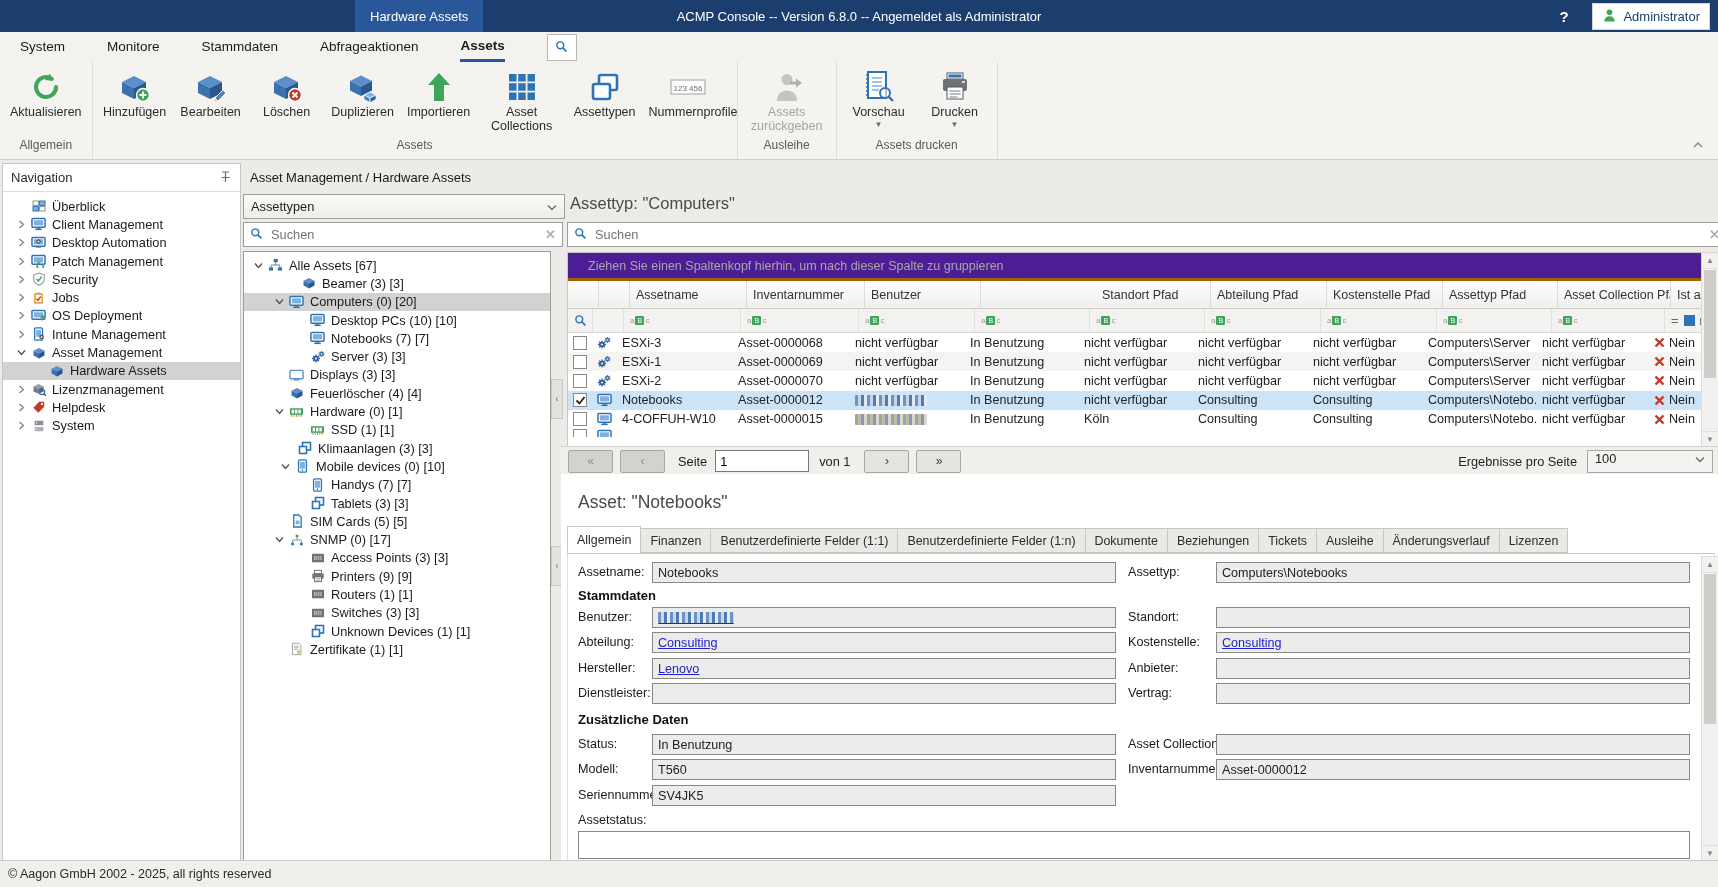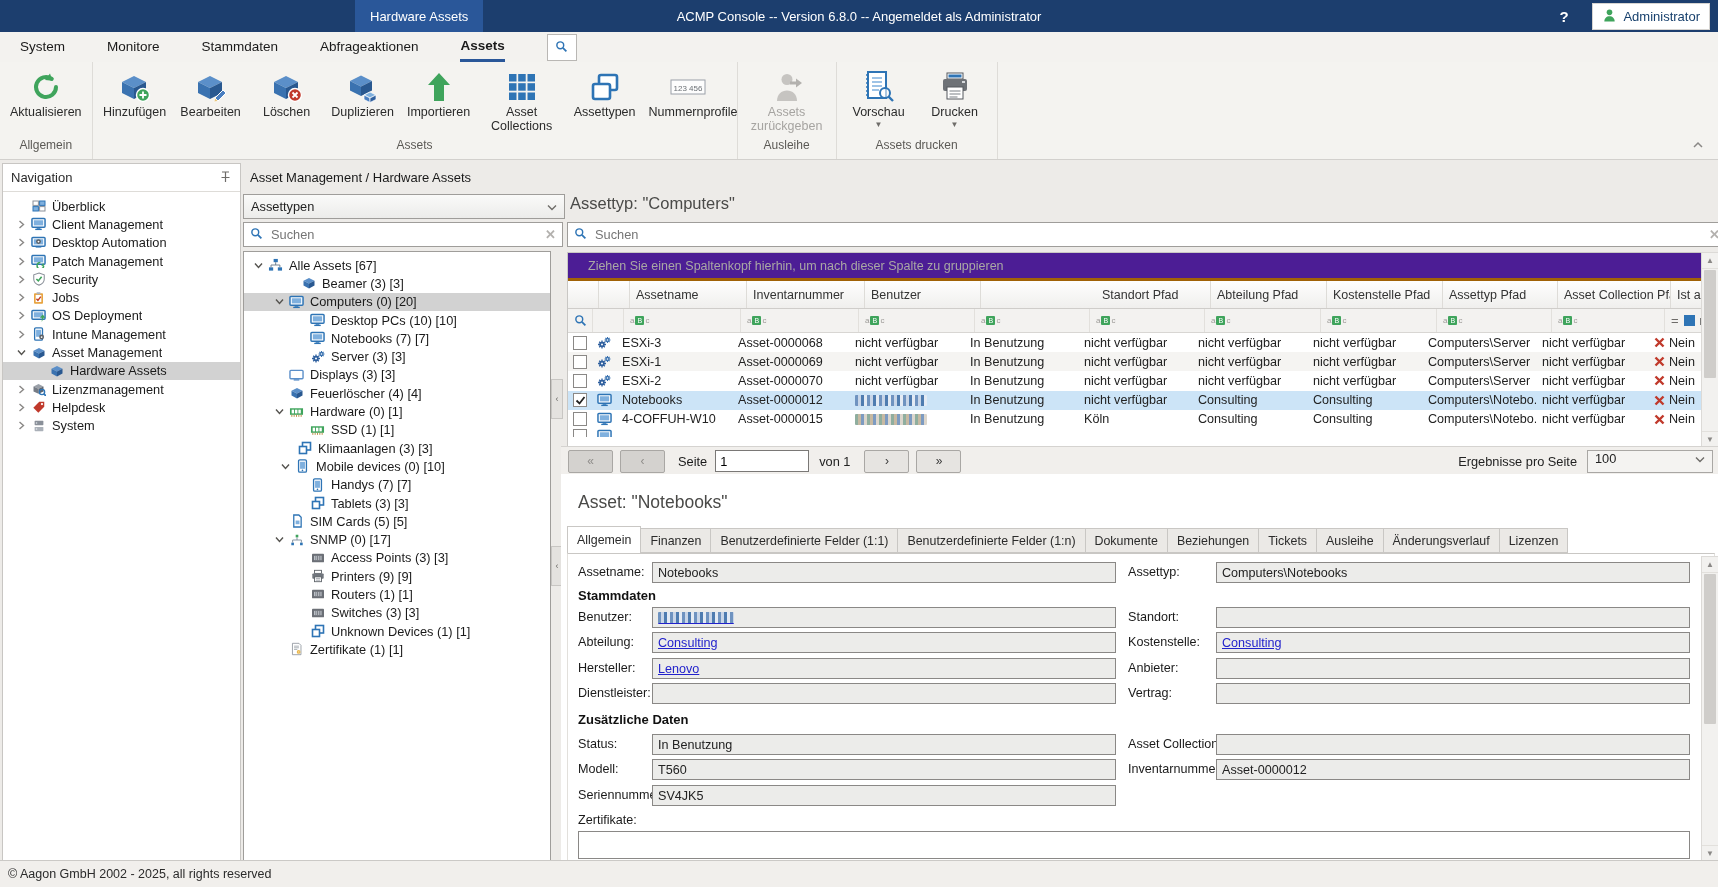--- a/index.html
+++ b/index.html
@@ -1215,21 +1215,21 @@
       <div class="flabel" style="left:578px;top:737px">Status:</div>
       <div class="fval" style="left:652px;top:734px;width:457px">In Benutzung</div>
       <div class="flabel" style="left:1128px;top:737px">Asset Collection:</div>
       <div class="fval" style="left:1216px;top:734px;width:467px"></div>
       <div class="flabel" style="left:578px;top:762px">Modell:</div>
       <div class="fval" style="left:652px;top:759px;width:457px">T560</div>
       <div class="flabel" style="left:1128px;top:762px">Inventarnummer:</div>
       <div class="fval" style="left:1216px;top:759px;width:467px">Asset-0000012</div>
       <div class="flabel" style="left:578px;top:788px">Seriennummer:</div>
       <div class="fval" style="left:652px;top:785px;width:457px">SV4JK5</div>
-      <div class="flabel" style="left:578px;top:813px">Zertifikate:</div>
+      <div class="flabel" style="left:578px;top:813px">Assetstatus:</div>
       <div class="ftext" style="left:578px;top:831px;width:1110px;height:26px"></div>
     </div>
   <div class="sbar" style="left:1701px;top:556px;height:304px">
     <div class="arr" style="border-bottom:1px solid #e2e0dc">▲</div>
     <div class="thumb" style="top:17px;height:150px"></div>
     <div class="arr" style="position:absolute;bottom:0;left:0;right:0;border-top:1px solid #e2e0dc">▼</div>
   </div>
 
   <div class="statusbar">© Aagon GmbH 2002 - 2025, all rights reserved</div>
 </div>

